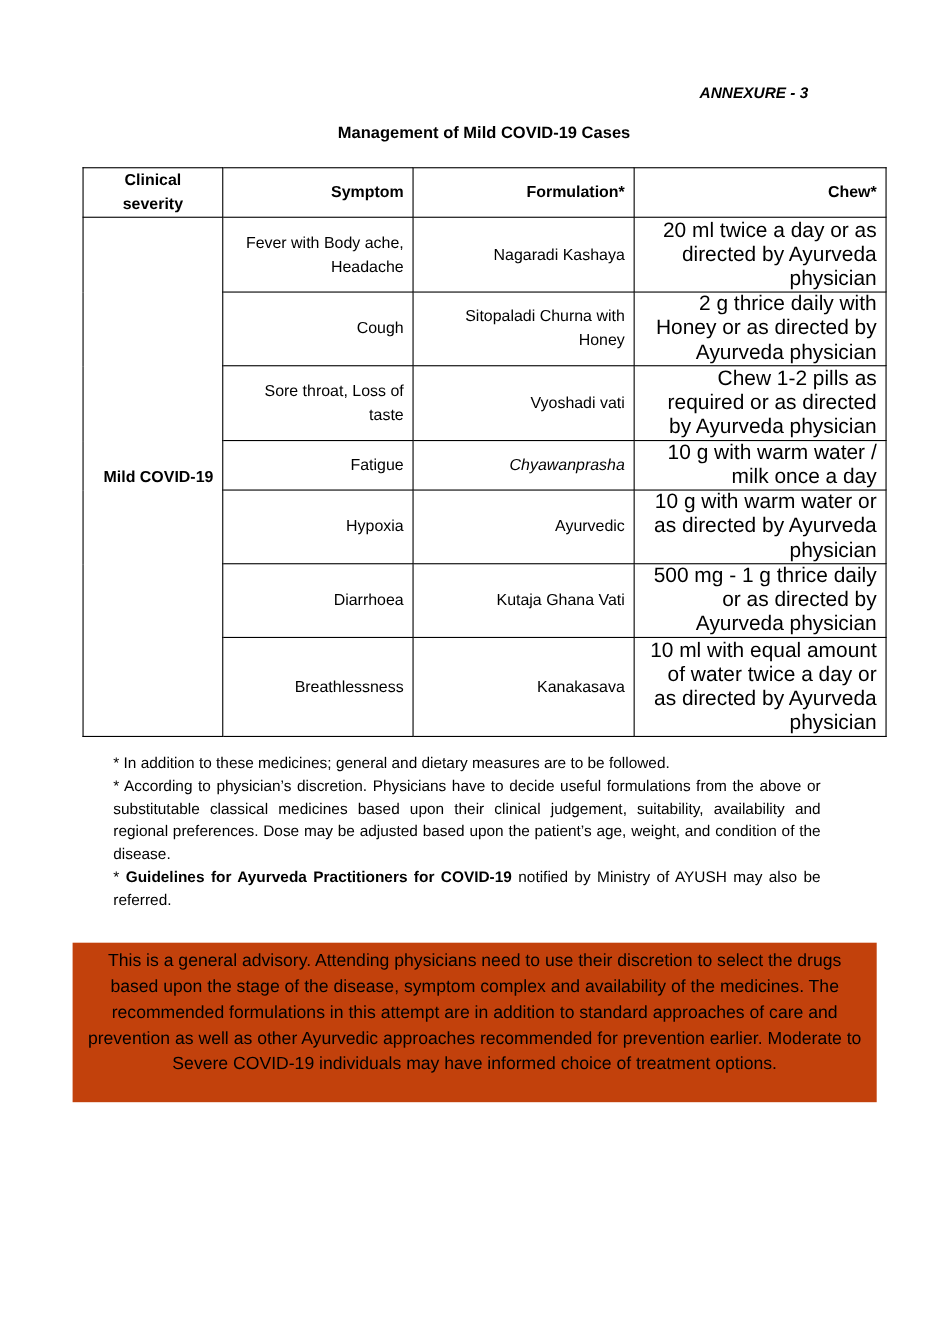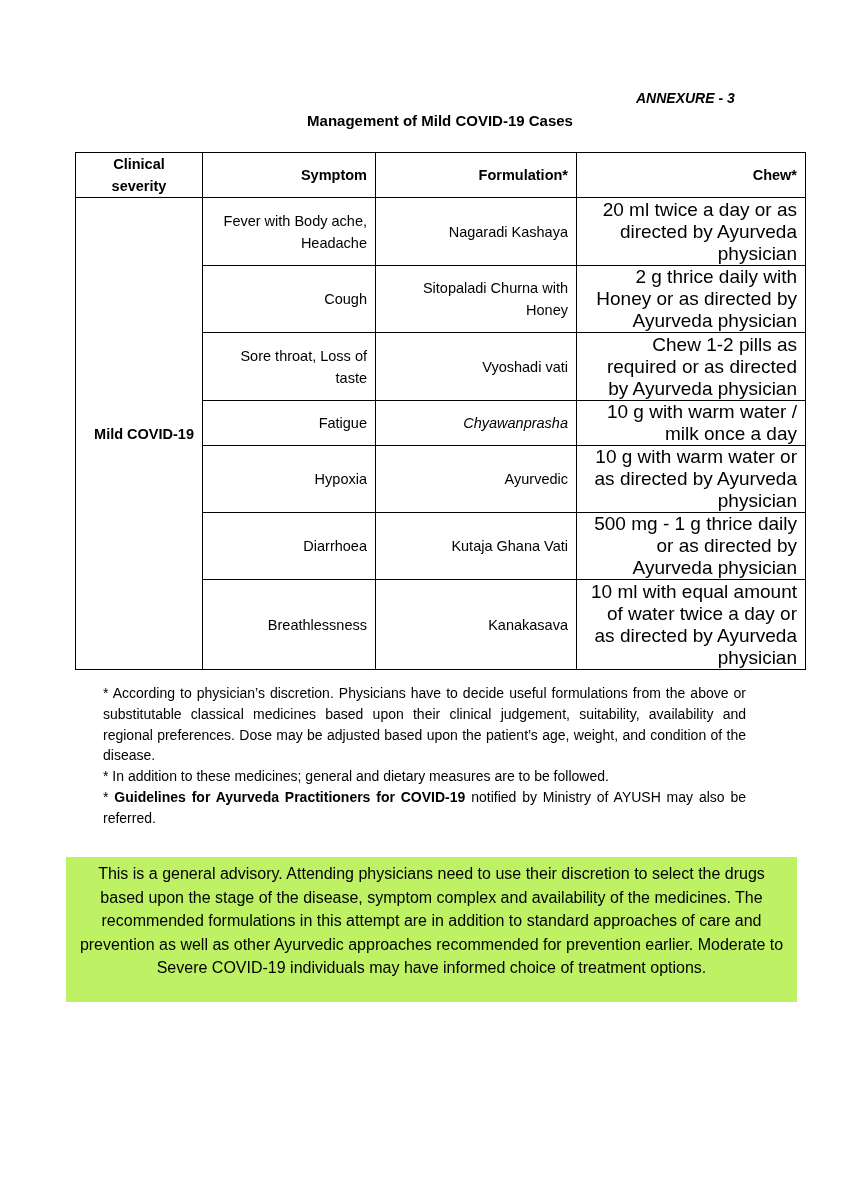--- a/index.html
+++ b/index.html
@@ -1,30 +1,30 @@
 <!DOCTYPE html>
 <html><head>
 <meta charset="utf-8">
 <style>
   html, body { margin: 0; padding: 0; background: #ffffff; }
   body { width: 848px; height: 1200px; position: relative; font-family: "Liberation Sans", sans-serif; color: #000; }
-  .annexure { position: absolute; left: 636px; top: 90px; font-size: 14px; font-weight: bold; font-style: italic; }
+  .annexure { position: absolute; left: 636px; top: 76px; font-size: 14px; font-weight: bold; font-style: italic; }
   .title { position: absolute; left: 16px; width: 848px; top: 112px; text-align: center; font-size: 15px; font-weight: bold; }
   table.main { position: absolute; left: 75px; top: 152px; width: 731px; border-collapse: collapse; font-size: 14.5px; border-radius: 21px; }
   table.main td, table.main th { border: 1px solid #000; padding: 0 8px; vertical-align: middle; text-align: right; line-height: 22px; }
   table.main th { font-weight: bold; height: 40px; }
   th.c1 { text-align: center !important; width: 110px; line-height: 20px; }
   td.sev { text-align: center; font-weight: bold; }
   td.sym, td.form { font-size: 14.5px; line-height: 20px; }
   td.dose { font-size: 19px; line-height: 22px; }
   .ital { font-style: italic; }
   .notes { position: absolute; left: 103px; top: 683px; width: 643px; font-size: 14px; line-height: 20.8px; text-align: justify; }
   .notes p { margin: 0; }
   .notes b { font-weight: bold; }
-  .advisory { position: absolute; left: 66px; top: 857px; width: 731px; height: 145px; background: #bef264; font-size: 16px; line-height: 23.5px; text-align: center; box-sizing: border-box; padding: 5px 12px; }
+  .advisory { position: absolute; left: 66px; top: 857px; width: 731px; height: 145px; background: #c2410c; font-size: 16px; line-height: 23.5px; text-align: center; box-sizing: border-box; padding: 5px 12px; }
 </style>
 </head>
 <body>
 
 <div class="annexure">ANNEXURE - 3</div>
 <div class="title">Management of Mild COVID-19 Cases</div>
 
 <table class="main">
   <thead>
     <tr>
@@ -68,18 +68,18 @@
     </tr>
     <tr style="height:90px">
       <td class="sym">Breathlessness</td>
       <td class="form">Kanakasava</td>
       <td class="dose">10 ml with equal amount of water twice a day or as directed by Ayurveda physician</td>
     </tr>
   </tbody>
 </table>
 
 <div class="notes">
+  <p>* In addition to these medicines; general and dietary measures are to be followed.</p>
   <p>* According to physician’s discretion. Physicians have to decide useful formulations from the above or substitutable classical medicines based upon their clinical judgement, suitability, availability and regional preferences. Dose may be adjusted based upon the patient’s age, weight, and condition of the disease.</p>
-  <p>* In addition to these medicines; general and dietary measures are to be followed.</p>
   <p><span>* </span><b>Guidelines for Ayurveda Practitioners for COVID-19</b><span> notified by Ministry of AYUSH may also be referred.</span></p>
 </div>
 
 <div class="advisory">This is a general advisory. Attending physicians need to use their discretion to select the drugs based upon the stage of the disease, symptom complex and availability of the medicines. The recommended formulations in this attempt are in addition to standard approaches of care and prevention as well as other Ayurvedic approaches recommended for prevention earlier. Moderate to Severe COVID-19 individuals may have informed choice of treatment options.</div>
 
 </body></html>

